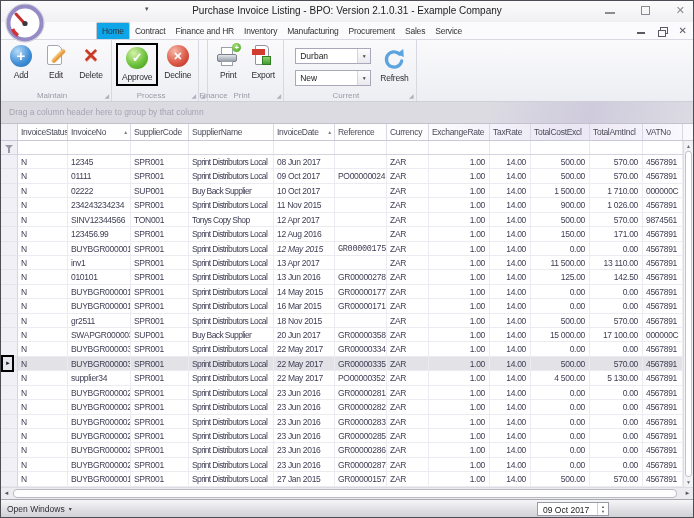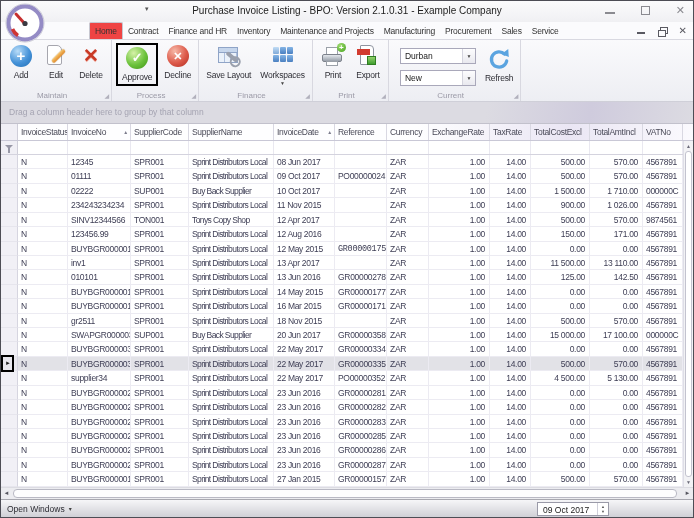--- a/index.html
+++ b/index.html
@@ -16,21 +16,21 @@
   .winctl .mini { width: 10px; height: 2px; background: #8a8a90; margin-top: 6px; }
   .winctl .maxi { width: 9px; height: 9px; border: 1px solid #8a8a90; }
   .winctl .clos { font-size: 11px; color: #8a8a90; line-height: 10px; }
   .qat-arrow { position: absolute; left: 144px; top: 4px; font-size: 7px; color: #555; }
   
   .logo { position: absolute; left: 4px; top: 2px; width: 40px; height: 40px; z-index: 10; }
   
   .tabrow { position: relative; height: 18px; background: #fbfbfd; border-bottom: 1px solid #d9d9e1; }
   .tabs { display: flex; height: 100%; padding-left: 88px; margin-right: 58px; overflow: hidden; align-items: flex-end; }
   .tab { font-size: 8.5px; letter-spacing: -0.2px; color: #333; padding: 3px 5px 3px; white-space: nowrap; }
-  .tab.active { background: #ef4444; border: 1px solid #c7c7d0; border-bottom: 1px solid #fff; border-radius: 2px 2px 0 0; margin-bottom: -1px; }
+  .tab.active { background: #0ea5e9; border: 1px solid #c7c7d0; border-bottom: 1px solid #fff; border-radius: 2px 2px 0 0; margin-bottom: -1px; margin-left: 7px; }
   .mdictl { position: absolute; right: 6px; top: 4px; display: flex; gap: 13px; align-items: center; }
   .mdictl .mini { width: 8px; height: 2px; background: #5a5a62; margin-top: 5px; }
   .mdictl .rest { position: relative; width: 8px; height: 8px; }
   .mdictl .rest::before { content:''; position:absolute; left:2px; top:0; width:6px; height:5px; border:1px solid #5a5a62; }
   .mdictl .rest::after  { content:''; position:absolute; left:0; top:3px; width:6px; height:5px; border:1px solid #5a5a62; background:#fbfbfd; }
   .mdictl .clos { font-size: 10px; color: #5a5a62; line-height: 9px; }
   
   .ribbon { position: relative; height: 62px; background: linear-gradient(#fafafc,#edeef3); border-bottom: 1px solid #cfcfd8; display: flex; }
   .rgroup { position: relative; display: flex; align-items: flex-start; padding: 3px 4px 13px 4px; border-right: 1px solid #d8d8e0; }
   .glabel { position: absolute; bottom: 1px; left: 0; right: 8px; text-align: center; font-size: 8px; color: #9b9aa7; }
@@ -126,21 +126,20 @@
       <circle cx="20" cy="20.5" r="2.6" fill="#3a3a42"></circle>
     </svg>
   </div>
 
   <div class="tabrow">
     <div class="tabs" id="tabs">
         <div class="tab active">Home</div>
         <div class="tab">Contract</div>
         <div class="tab">Finance and HR</div>
         <div class="tab">Inventory</div>
-        <div class="tab">Maintenance and Projects</div>
         <div class="tab">Manufacturing</div>
         <div class="tab">Procurement</div>
         <div class="tab">Sales</div>
         <div class="tab">Service</div>
       </div>
     <div class="mdictl">
       <span class="mini"></span>
       <span class="rest"></span>
       <span class="clos">✕</span>
     </div>
@@ -185,41 +184,20 @@
               <div class="sphere ic-decl">✕</div>
             </div>
           <span class="lbl">Decline</span>
         </div>
       </div>
       <span class="glabel">Process</span>
       <span class="launcher">◢</span>
     </div>
 
     <div class="rgroup">
-      <div class="rbtns">
-        <div class="rbtn">
-          <div class="icon ic-save">
-              <div class="tbl"></div>
-              <div class="wrench"></div>
-            </div>
-          <span class="lbl">Save Layout</span>
-        </div>
-        <div class="rbtn">
-          <div class="icon ic-ws">
-              <i></i>
-              <i></i>
-              <i></i>
-              <i></i>
-              <i></i>
-              <i></i>
-            </div>
-          <span class="lbl">Workspaces</span>
-          <span class="drop">▼</span>
-        </div>
-      </div>
       <span class="glabel">Finance</span>
       <span class="launcher">◢</span>
     </div>
 
     <div class="rgroup">
       <div class="rbtns">
         <div class="rbtn">
           <div class="icon ic-print">
               <div class="ppap"></div>
               <div class="pbody"></div>
@@ -394,21 +372,21 @@
             <div class="cell num" style="width: 59px;">150.00</div>
             <div class="cell num" style="width: 53px;">171.00</div>
             <div class="cell" style="width: 40px;">4567891</div>
           </div>
           <div class="grow">
             <div class="ind"></div>
             <div class="cell" style="width: 50px;">N</div>
             <div class="cell" style="width: 63px;">BUYBGR00000175</div>
             <div class="cell" style="width: 58px;">SPR001</div>
             <div class="cell c3" style="width: 85px;">Sprint Distributors Local</div>
-            <div class="cell" style="width: 61px;">12 May 2015</div>
+            <div class="cell" style="width: 61px; font-style: italic;">12 May 2015</div>
             <div class="cell" style="width: 52px; font-family: Liberation Mono, monospace;">GR00000175</div>
             <div class="cell" style="width: 42px;">ZAR</div>
             <div class="cell num" style="width: 61px;">1.00</div>
             <div class="cell num" style="width: 41px;">14.00</div>
             <div class="cell num" style="width: 59px;">0.00</div>
             <div class="cell num" style="width: 53px;">0.00</div>
             <div class="cell" style="width: 40px;">4567891</div>
           </div>
           <div class="grow">
             <div class="ind"></div>

